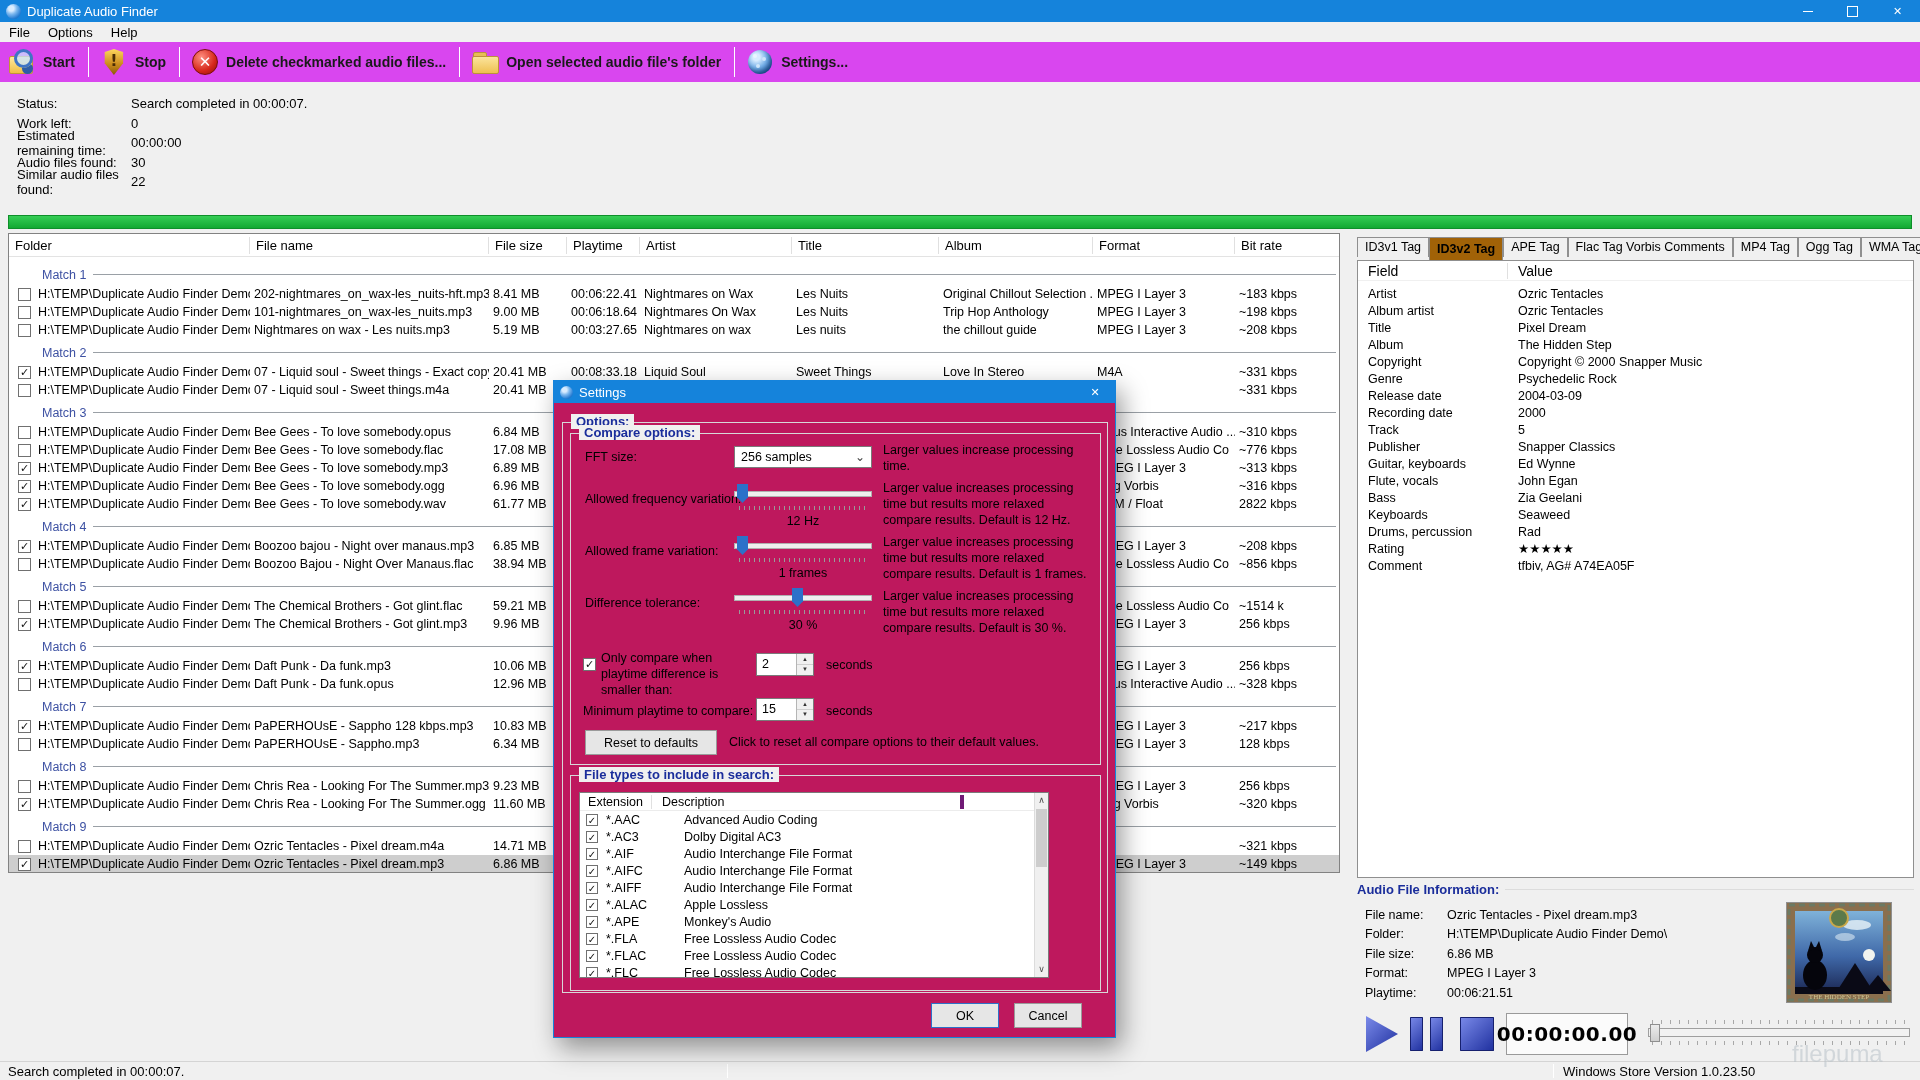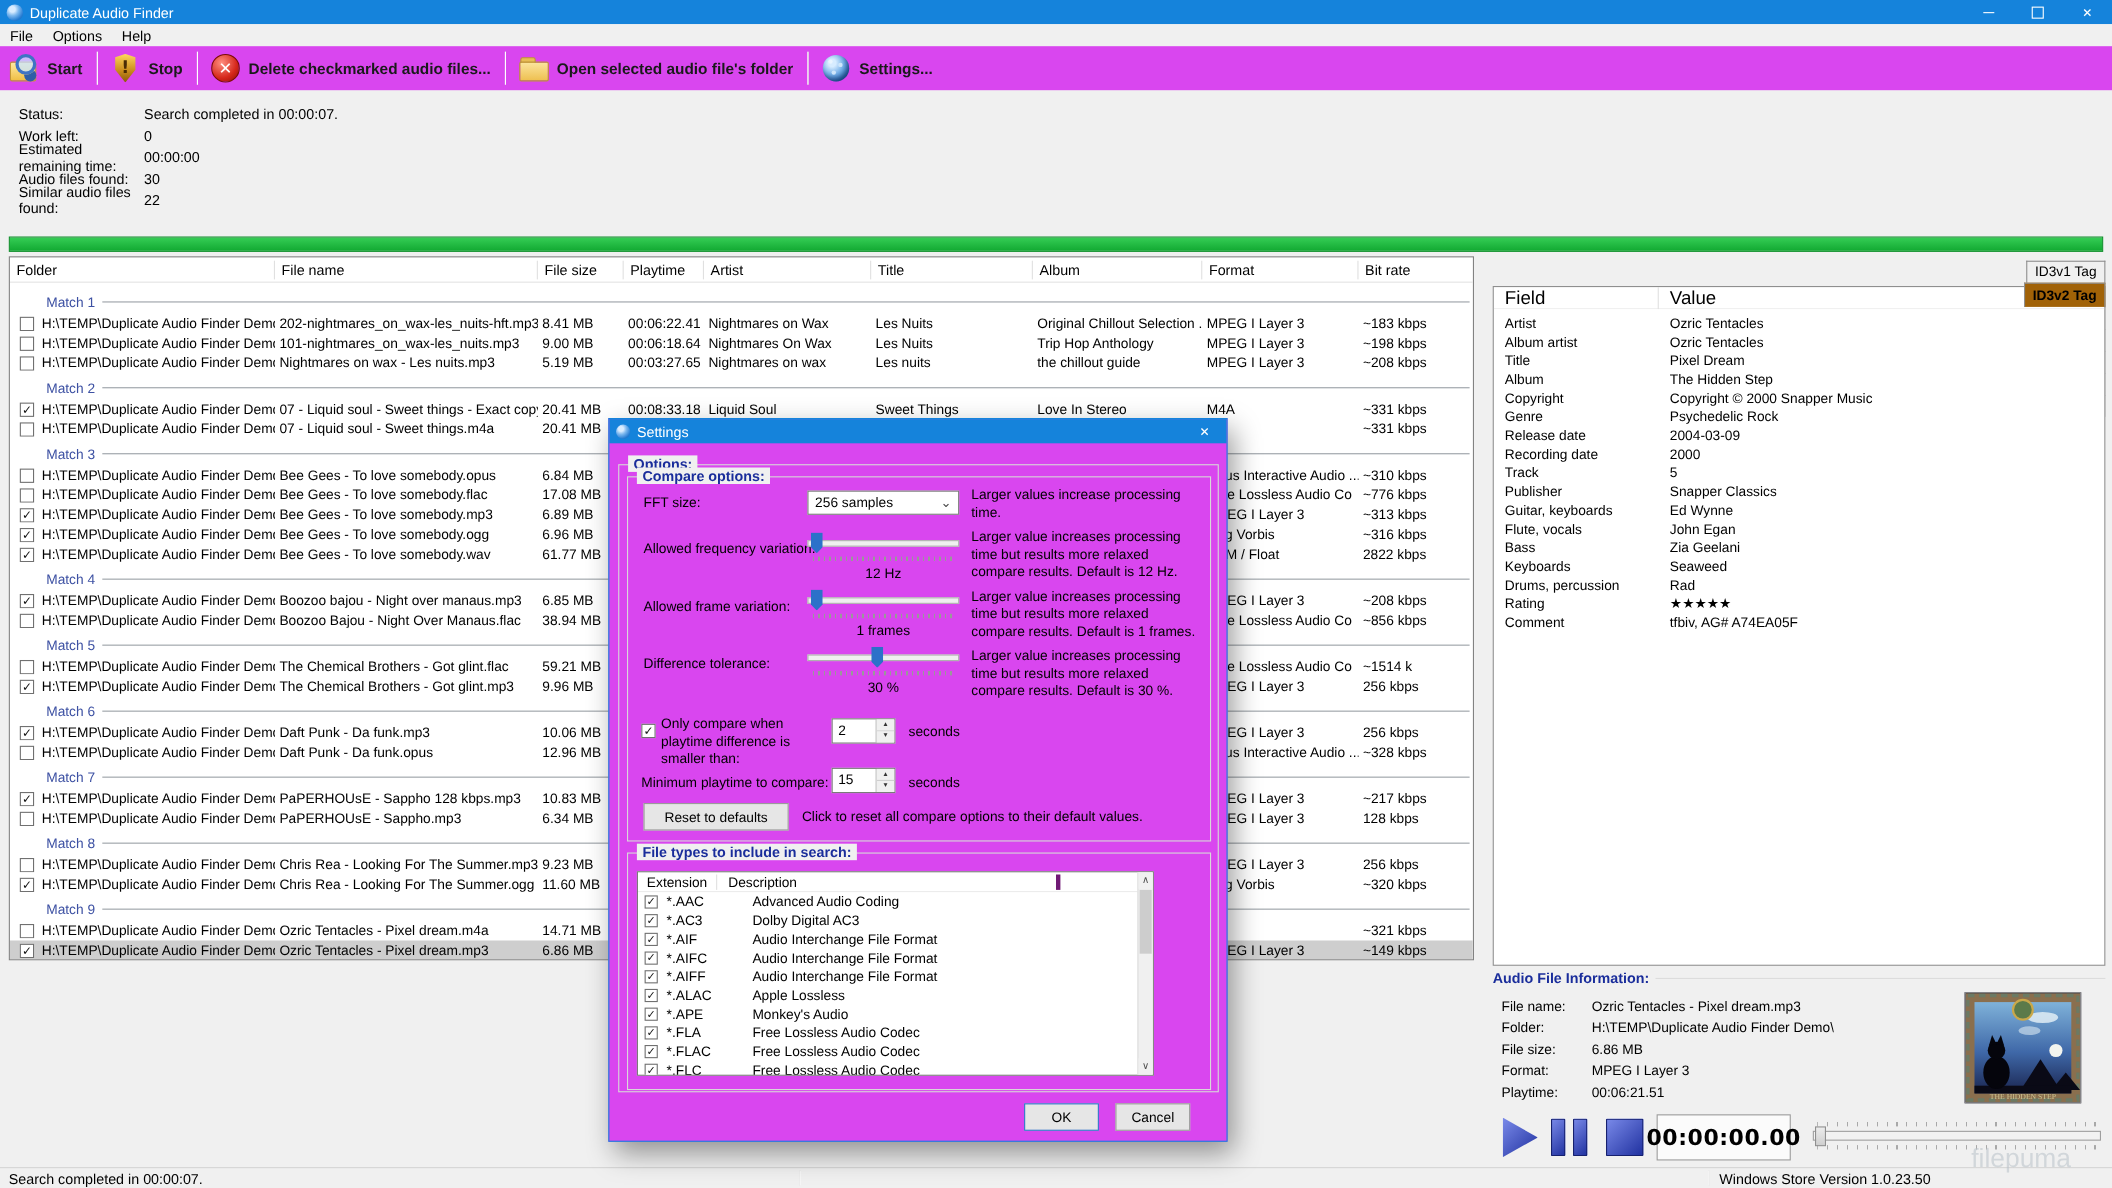--- a/index.html
+++ b/index.html
@@ -77,26 +77,26 @@
   .t-row.selected { background:#cecece; }
   .cell { padding-left:4px; white-space:nowrap; overflow:hidden; }
   .c-folder { display:flex; align-items:center; gap:7px; padding-left:9px; overflow:hidden; white-space:nowrap; }
   .cb { width:13px; height:13px; background:#fff; border:1px solid #707070; flex:none; position:relative;
      font:bold 11px/12px "DejaVu Sans",sans-serif; text-align:center; color:#111; }
   .cb.on::before { content:"\2713"; }
   .cb.sm { width:12px; height:12px; font-size:10px; line-height:11px; }
 
   
   #tagpanel { position:absolute; left:1357px; top:237px; width:557px; }
-  #tag-tabs { display:flex; align-items:flex-end; height:23px;flex-direction:column; }
+  #tag-tabs { display:flex; height:23px; }
   .tab { border:1px solid #8f8f8f; border-bottom:none; background:#f0f0f0; font-size:12.5px; padding:2px 7px 3px 7px; height:20px; white-space:nowrap; }
   .tab.active { background:#a16207; font-weight:bold; height:23px; padding-top:4px; position:relative; z-index:2; }
   #tag-box { position:absolute; left:0; top:23px; width:557px; height:618px; background:#fff; border:1px solid #8f8f8f; overflow:hidden; }
   #tag-head { display:flex; height:20px; align-items:center; border-bottom:1px solid #f0f0f0; }
-  #tag-head span { font-size:17px; padding-left:10px; }
+  #tag-head span { font-size:14px; padding-left:10px; }
   #tag-head span:first-child { width:150px; border-right:1px solid #e0e0e0; }
   .trow { display:flex; height:17px; align-items:center; font-size:12.5px; }
   .tf { width:150px; padding-left:10px; flex:none; white-space:nowrap; overflow:hidden; }
   .tv { padding-left:10px; white-space:nowrap; overflow:hidden; }
   #tag-rows { margin-top:4px; }
 
   
   #audioinfo { position:absolute; left:1357px; top:882px; width:557px; }
   #audio-rows { margin:8px 0 0 8px; }
   .arow { display:flex; height:19.5px; align-items:center; font-size:12.5px; }
@@ -121,21 +121,21 @@
 
   
   #statusbar { position:absolute; left:0; right:0; bottom:0; height:19px; background:#f0f0f0; border-top:1px solid #d4d4d4;
      font-size:13px; display:flex; align-items:center; }
   #sb-left { padding-left:8px; }
   .sb-sep { position:absolute; top:2px; bottom:2px; width:1px; background:#c9c9c9; border-right:1px solid #fff; }
   #sb-version { position:absolute; left:1563px; }
   #watermark { position:absolute; left:1792px; top:1040px; font:24px "Liberation Sans",sans-serif; color:#b9c2c9; opacity:.55; }
 
   
-  #dialog { position:absolute; left:553px; top:380px; width:563px; height:658px; background:#d946ef;
+  #dialog { position:absolute; left:553px; top:380px; width:563px; height:658px; background:#be185d;
      border:1px solid #1583db; box-shadow:6px 10px 24px rgba(0,0,0,.4); z-index:50; }
   #dlg-title { height:22px; background:#1583db; color:#fff; display:flex; align-items:center; }
   #dlg-title .app-ico { width:13px; height:13px; }
   #dlg-title span { font-size:13px; }
   .dlg-close { margin-left:auto; width:40px; height:22px; display:flex; align-items:center; justify-content:center; color:#fff; }
   .dlg-close::before { content:"\2715"; font-size:11px; }
   .gbox { position:absolute; border:1px solid #d8d8d8; }
   .gbox-cap { position:absolute; top:-9px; left:8px; background:#f0f0f0; padding:0 5px; font-size:13px; font-weight:bold; color:#1a2d9b; white-space:nowrap; }
   #grp-options  { left:8px; top:41px; width:546px; height:571px; }
   #grp-compare  { left:16px; top:52px; width:531px; height:332px; }

